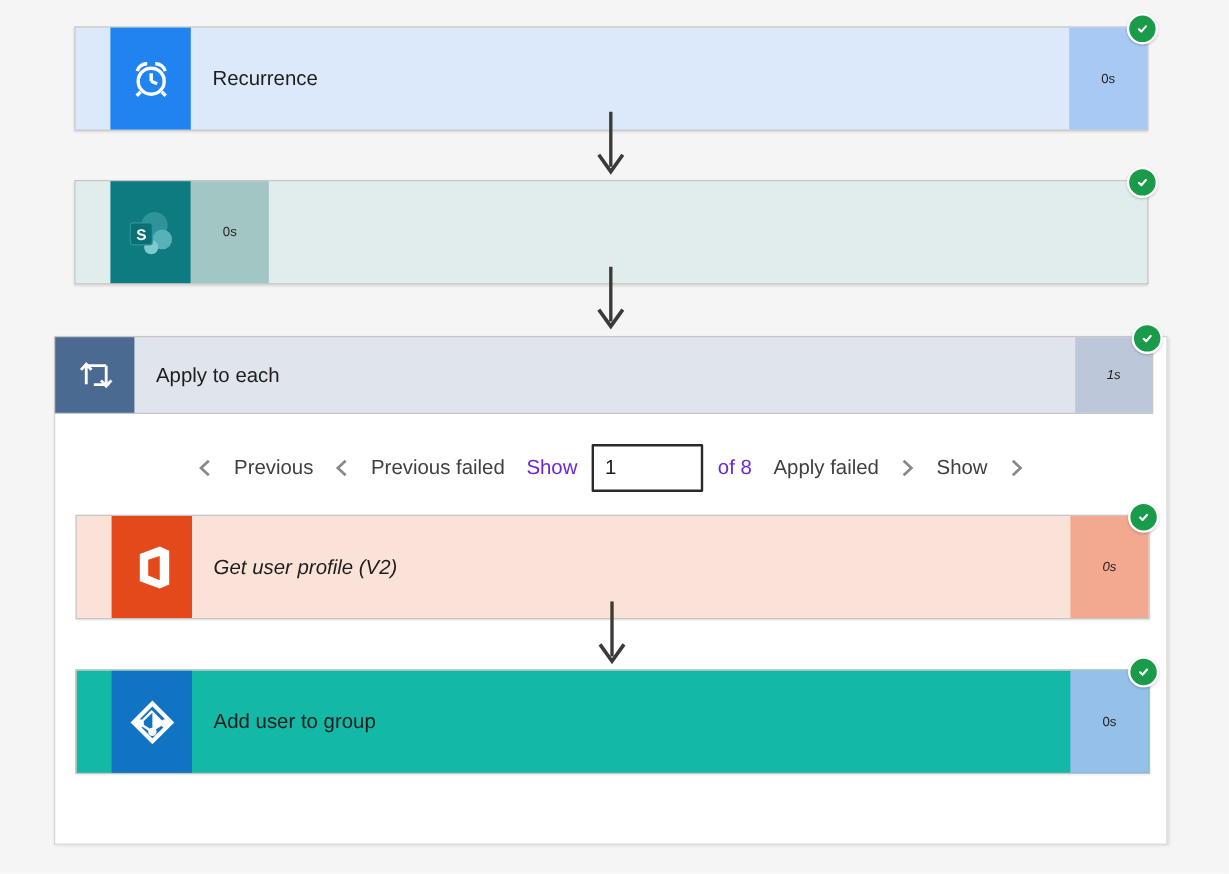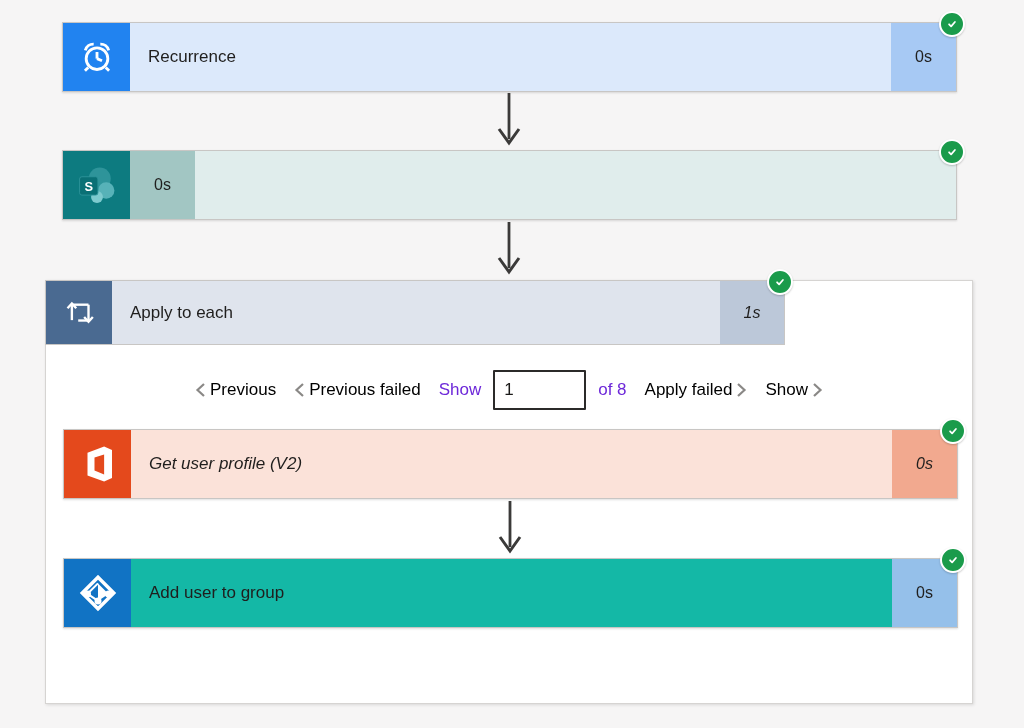--- a/index.html
+++ b/index.html
@@ -3,35 +3,35 @@
 <meta charset="utf-8">
 <style>
   html,body{margin:0;padding:0;}
   body{
     width:1024px;height:728px;position:relative;
     background:#f6f5f5;
     font-family:"Liberation Sans",sans-serif;
     color:#1f1e1d;overflow:hidden;
   }
   .card{
-    position:absolute;height:70px;display:flex;align-items:stretch;
+    position:absolute;height:87px;display:flex;align-items:stretch;
     border:1px solid #c8c6c4;box-sizing:border-box;
     box-shadow:0 1px 2px rgba(0,0,0,.13);
-    cursor:pointer;background:#fff;
+    cursor:pointer;background:#fff;padding-left:29px;
   }
   .icon-tile{
     width:67px;flex:0 0 67px;display:flex;align-items:center;justify-content:center;
   }
   .card-title{
     flex:1;display:flex;align-items:center;padding-left:18px;
     font-size:17px;color:#1f1e1d;
   }
   .card-duration{
     width:65px;flex:0 0 65px;display:flex;align-items:center;justify-content:center;
-    font-size:16px;color:#201f1e;
+    font-size:11px;color:#201f1e;
   }
   .status-badge{
     position:absolute;top:-12px;right:-9px;width:22px;height:22px;
     background:#1a9b4b;border:2px solid #ffffff;border-radius:50%;
     display:flex;align-items:center;justify-content:center;
     box-shadow:0 1px 2px rgba(0,0,0,.2);
   }
   
   .t-recurrence .icon-tile{background:#2183f0;}
   .t-recurrence{background:#dce9fb;}
@@ -49,35 +49,35 @@
   .t-aad{background:#14b8a6;}
   .t-aad .card-duration{background:#95c0ea;}
 
   .connector{position:absolute;}
   .scope{
     position:absolute;left:45px;top:280px;width:928px;height:424px;
     background:#ffffff;border:1px solid #d6d4d2;box-sizing:border-box;
     box-shadow:1px 1px 3px rgba(0,0,0,.12);
   }
   .scope-header{
-    position:absolute;left:-1px;top:-1px;width:740px;height:65px;
+    position:absolute;left:-1px;top:-1px;width:916px;height:65px;
     display:flex;align-items:stretch;border:1px solid #c8c6c4;box-sizing:border-box;
     cursor:pointer;
   }
   .scope-header .icon-tile{width:66px;flex:0 0 66px;}
   .scope-header .card-duration{width:64px;flex:0 0 64px;}
 
   .pager{
     position:absolute;left:0;top:86px;width:100%;height:46px;
     display:flex;align-items:center;justify-content:center;gap:18px;
     font-size:17px;
   }
   .pager-btn{
-    background:none;border:none;padding:0;display:flex;align-items:center;gap:4px;
-    font-family:"Liberation Sans",sans-serif;font-size:17px;color:#000000;cursor:pointer;
+    background:none;border:none;padding:0;display:flex;align-items:center;gap:19px;
+    font-family:"Liberation Sans",sans-serif;font-size:17px;color:#404040;cursor:pointer;
   }
   .pager-static{color:#6d28d9;}
   .page-input{
     width:80px;height:36px;border:2px solid #2b2a29;border-radius:1px;background:#fff;
     font-family:"Liberation Sans",sans-serif;font-size:17px;color:#1b1a19;
     padding:0 0 0 9px;outline:none;
   }
   svg{display:block;}
 </style>
 </head>

